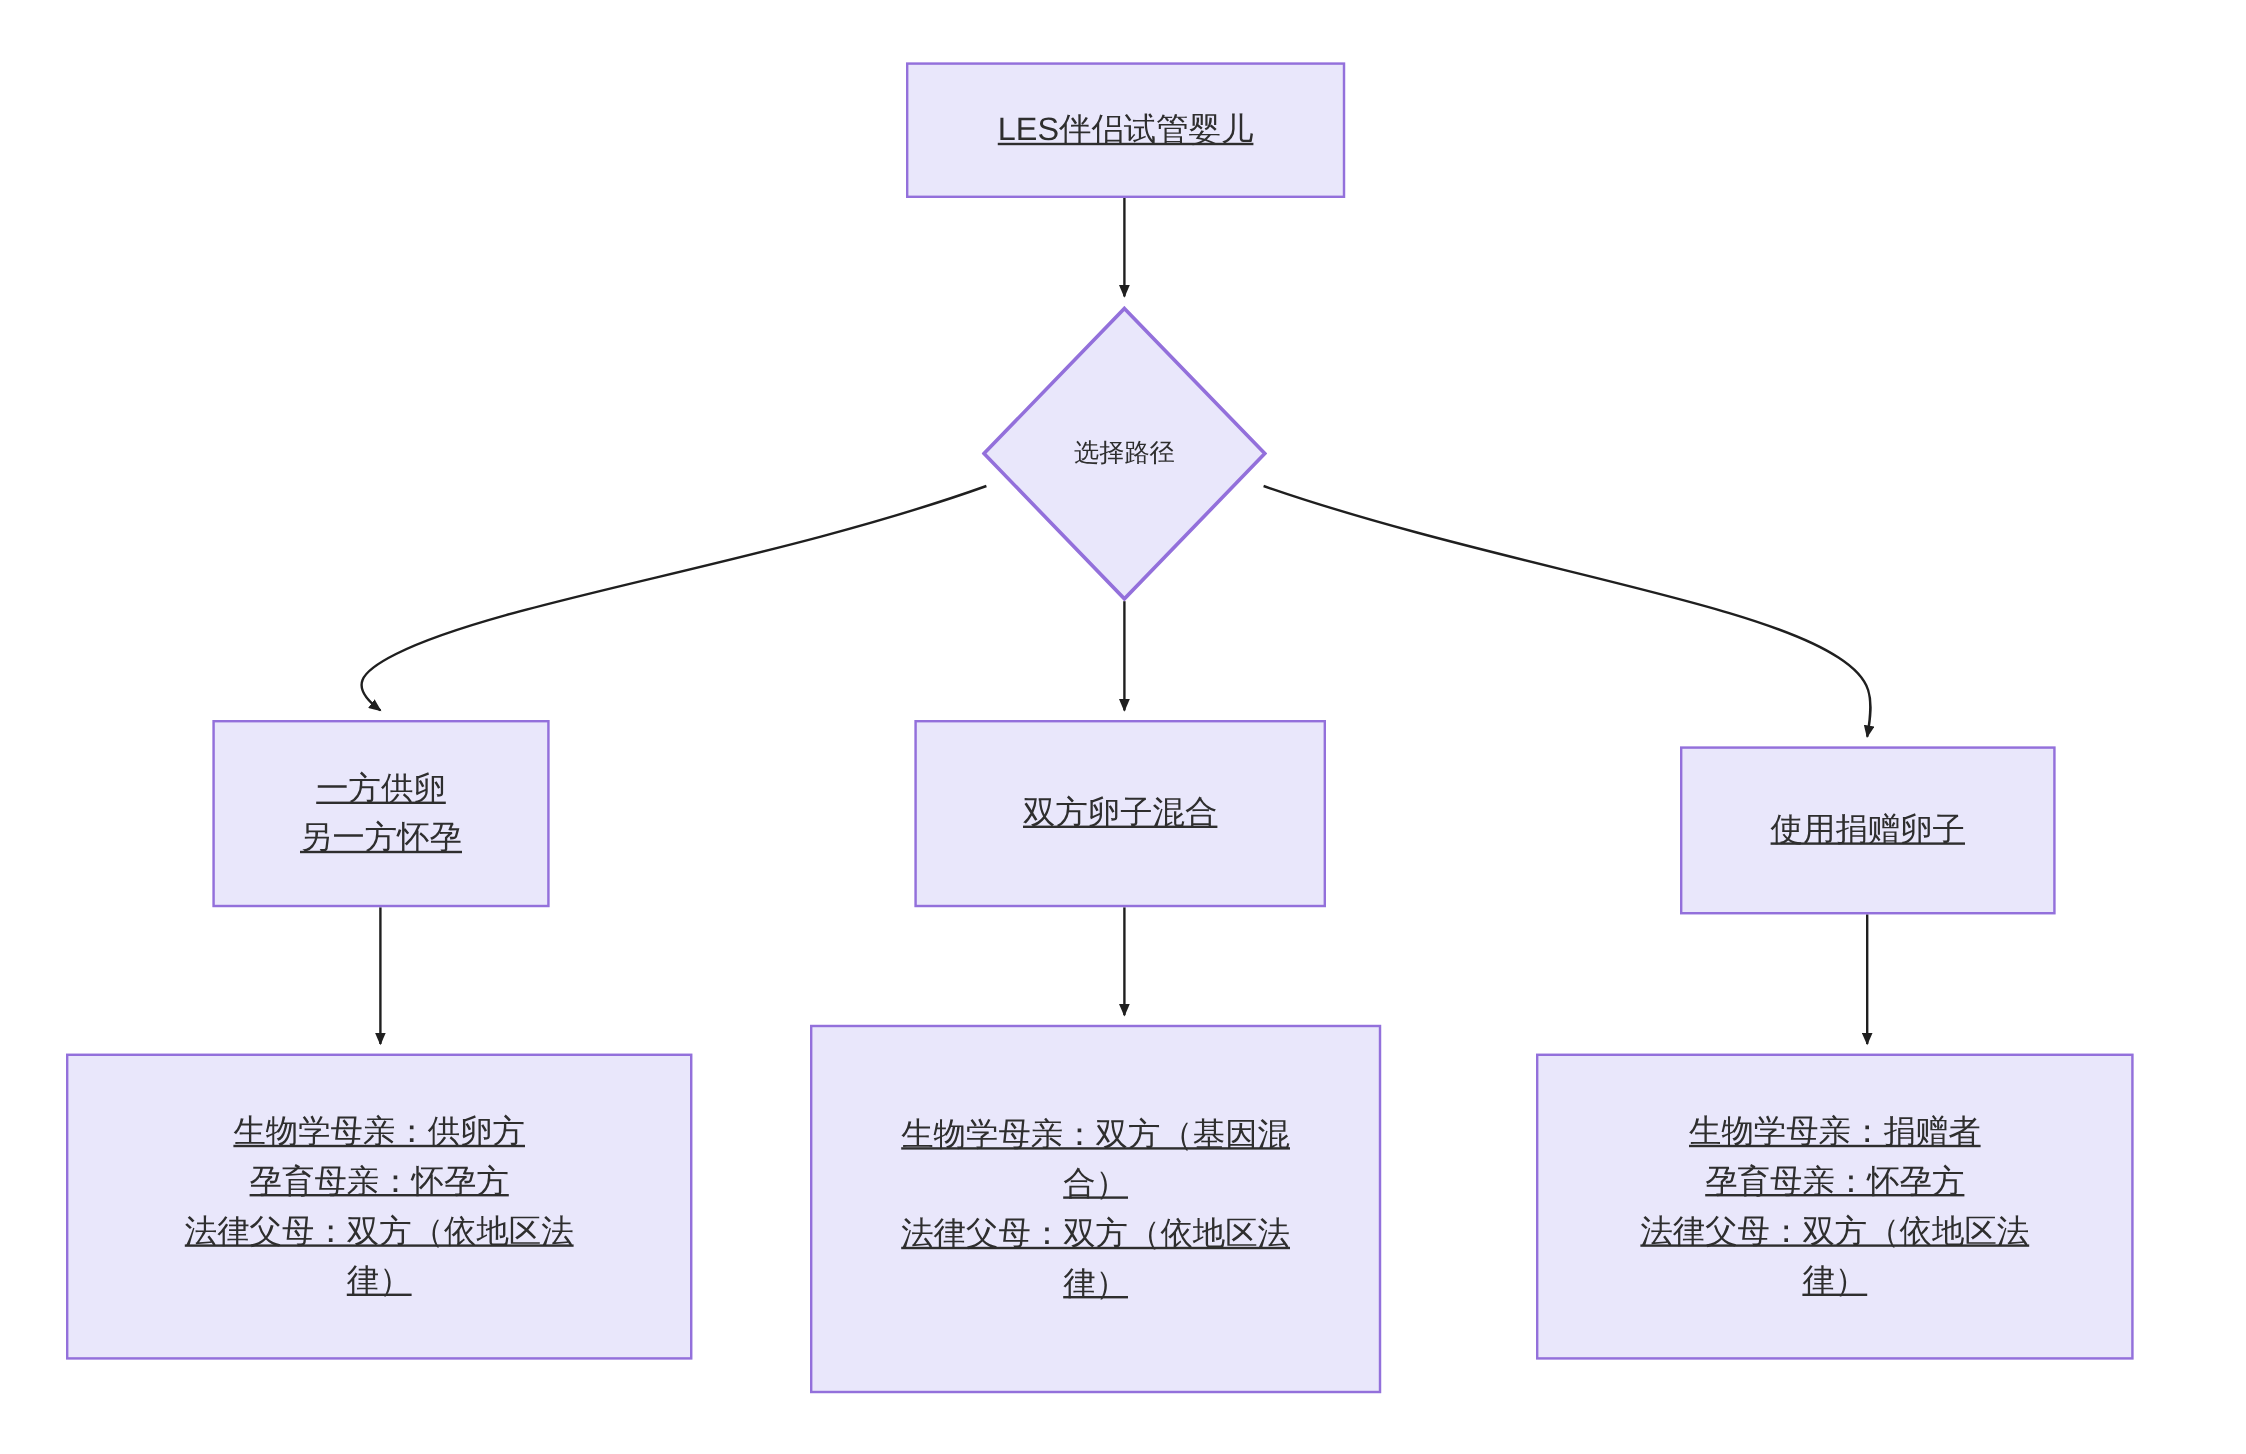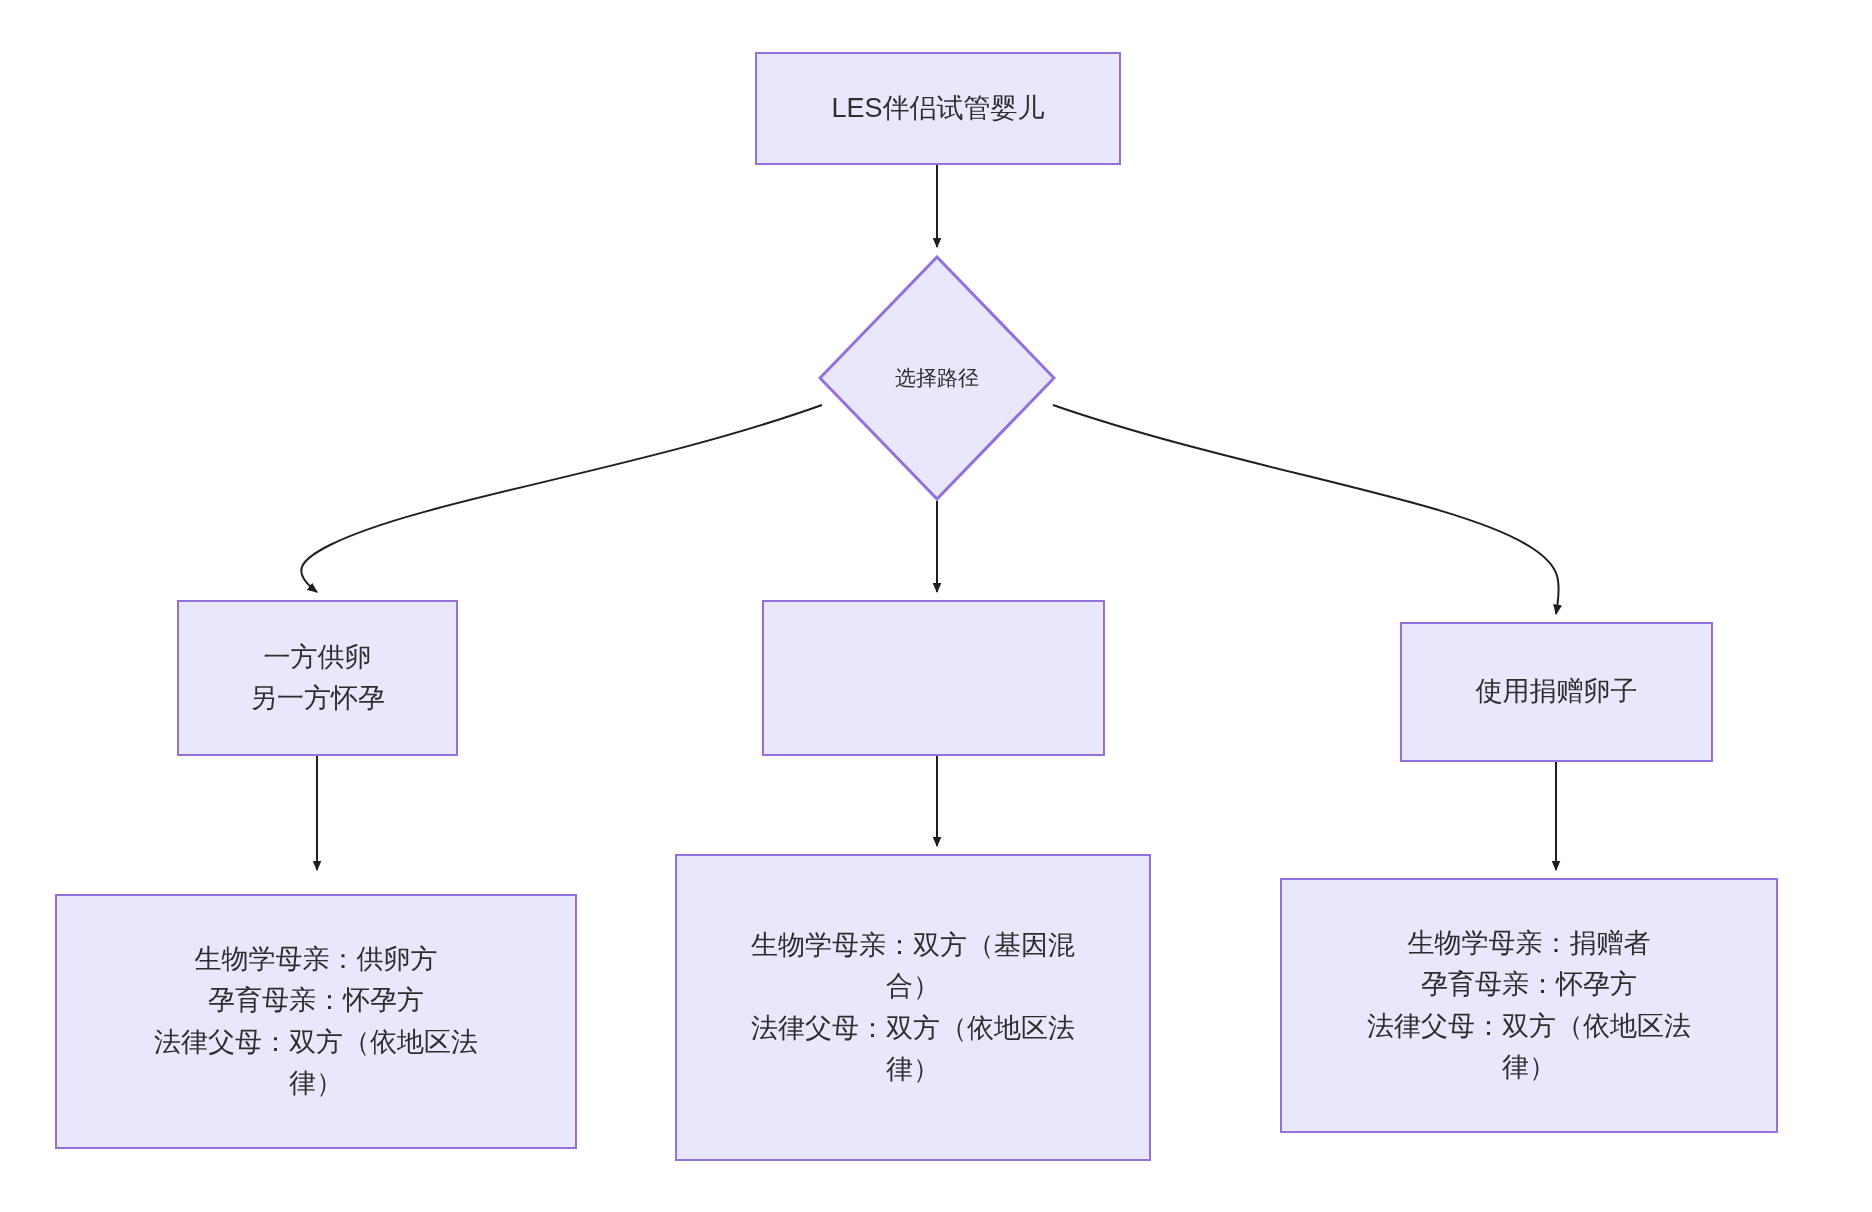--- a/index.html
+++ b/index.html
@@ -40,20 +40,21 @@
     font-size: 27px;
     z-index: 2;
   }
   .node .lines {
     width: 100%;
     padding: 0 14px;
     box-sizing: border-box;
   }
   .node .lines > div {
     display: block;
+    text-decoration: underline;
   }
   
   .decision {
     position: absolute;
     z-index: 2;
     display: flex;
     align-items: center;
     justify-content: center;
   }
   .decision .shape {
@@ -70,21 +71,21 @@
     line-height: 1.4;
     z-index: 1;
   }
 
   
   #node-root       { left: 755px;  top: 52px;   width: 366px; height: 113px; }
   #node-decision   { left: 818px;  top: 255px;  width: 238px; height: 246px; }
   #node-path-a     { left: 177px;  top: 600px;  width: 281px; height: 156px; }
   #node-path-b     { left: 762px;  top: 600px;  width: 343px; height: 156px; }
   #node-path-c     { left: 1400px; top: 622px;  width: 313px; height: 140px; }
-  #node-outcome-a  { left: 55px;   top: 878px;  width: 522px; height: 255px; margin-top: 16px; }
+  #node-outcome-a  { left: 55px;   top: 878px;  width: 522px; height: 255px; }
   #node-outcome-b  { left: 675px;  top: 854px;  width: 476px; height: 307px; }
   #node-outcome-c  { left: 1280px; top: 878px;  width: 498px; height: 255px; }
 </style>
 </head>
 <body>
 
 <div id="canvas">
 
   <svg id="edges" viewBox="0 0 1872 1212" width="1872" height="1212" xmlns="http://www.w3.org/2000/svg">
     <defs>
@@ -123,20 +124,21 @@
 
   <div class="node" id="node-path-a">
     <div class="lines">
         <div>一方供卵</div>
         <div>另一方怀孕</div>
       </div>
   </div>
 
   <div class="node" id="node-path-b">
     <div class="lines">
+        <div>双方卵子混合</div>
       </div>
   </div>
 
   <div class="node" id="node-path-c">
     <div class="lines">
         <div>使用捐赠卵子</div>
       </div>
   </div>
 
   <div class="node" id="node-outcome-a">

